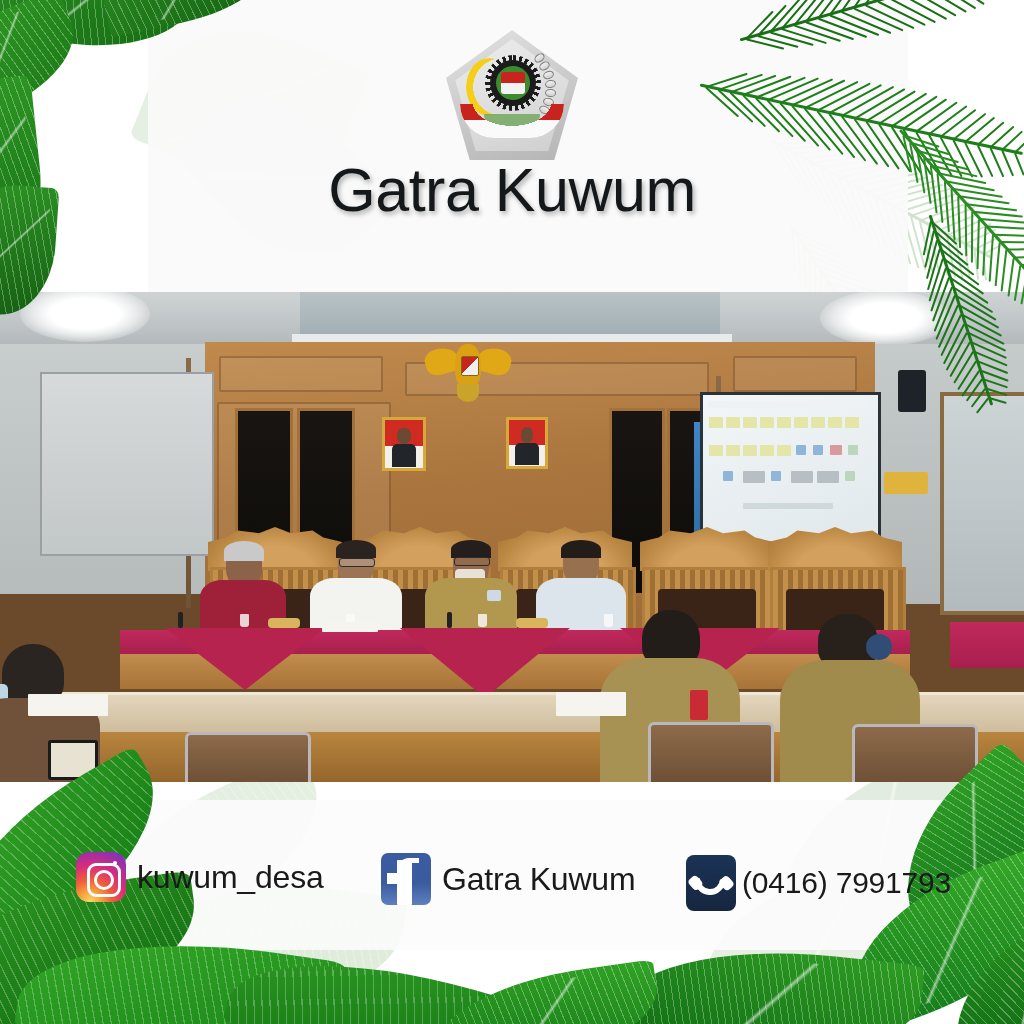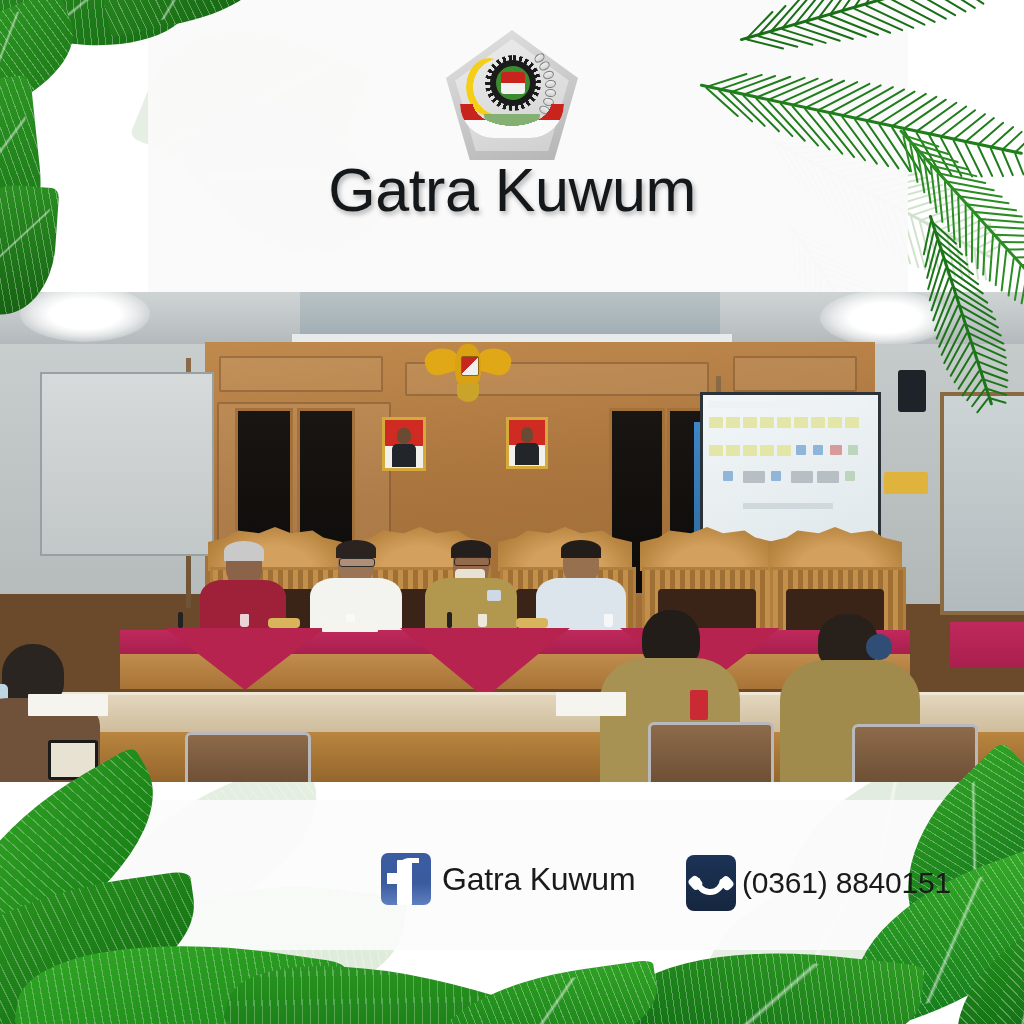--- a/index.html
+++ b/index.html
@@ -739,29 +739,37 @@
     <div class="lf" style="left:430px;top:975px;width:230px;height:90px;background:linear-gradient(190deg,#31a425,#107214);transform:rotate(-8deg);border-radius:70% 6% 70% 6%;">
         <div class="veins"></div>
         <div class="midrib"></div>
       </div>
   </div>
 
   <div class="footer">
     <div class="footer-card"></div>
   </div>
 
+  <div class="contact c1" style="z-index:8;">
+    <div class="ig-icon">
+      <div class="sq"></div>
+        <div class="ci"></div>
+        <div class="dt"></div>
+    </div>
+    <div class="ctext">kuwum_desa</div>
+  </div>
 
   <div class="contact c2" style="z-index:8;">
     <div class="fb-icon">
         <div class="f"></div>
       </div>
     <div class="ctext">Gatra Kuwum</div>
   </div>
 
   <div class="contact c3" style="z-index:8;gap:6px;">
     <div class="ph-icon">
       <div class="hs"></div>
         <div class="arc"></div>
     </div>
-    <div class="ctext small">(0361) 8840151</div>
+    <div class="ctext small">(0416) 7991793</div>
   </div>
 
 </div>
 
 </body></html>

